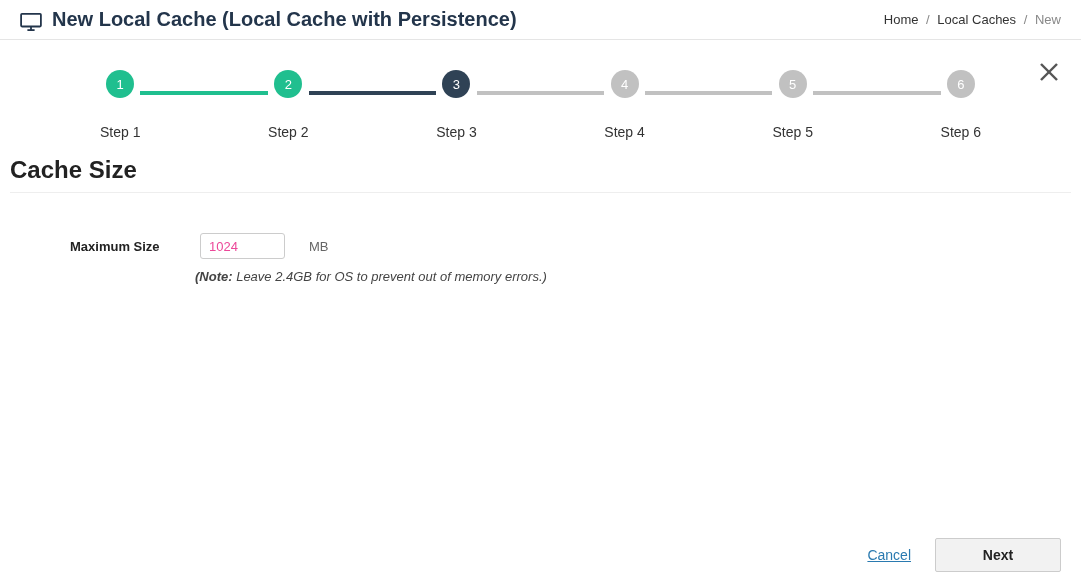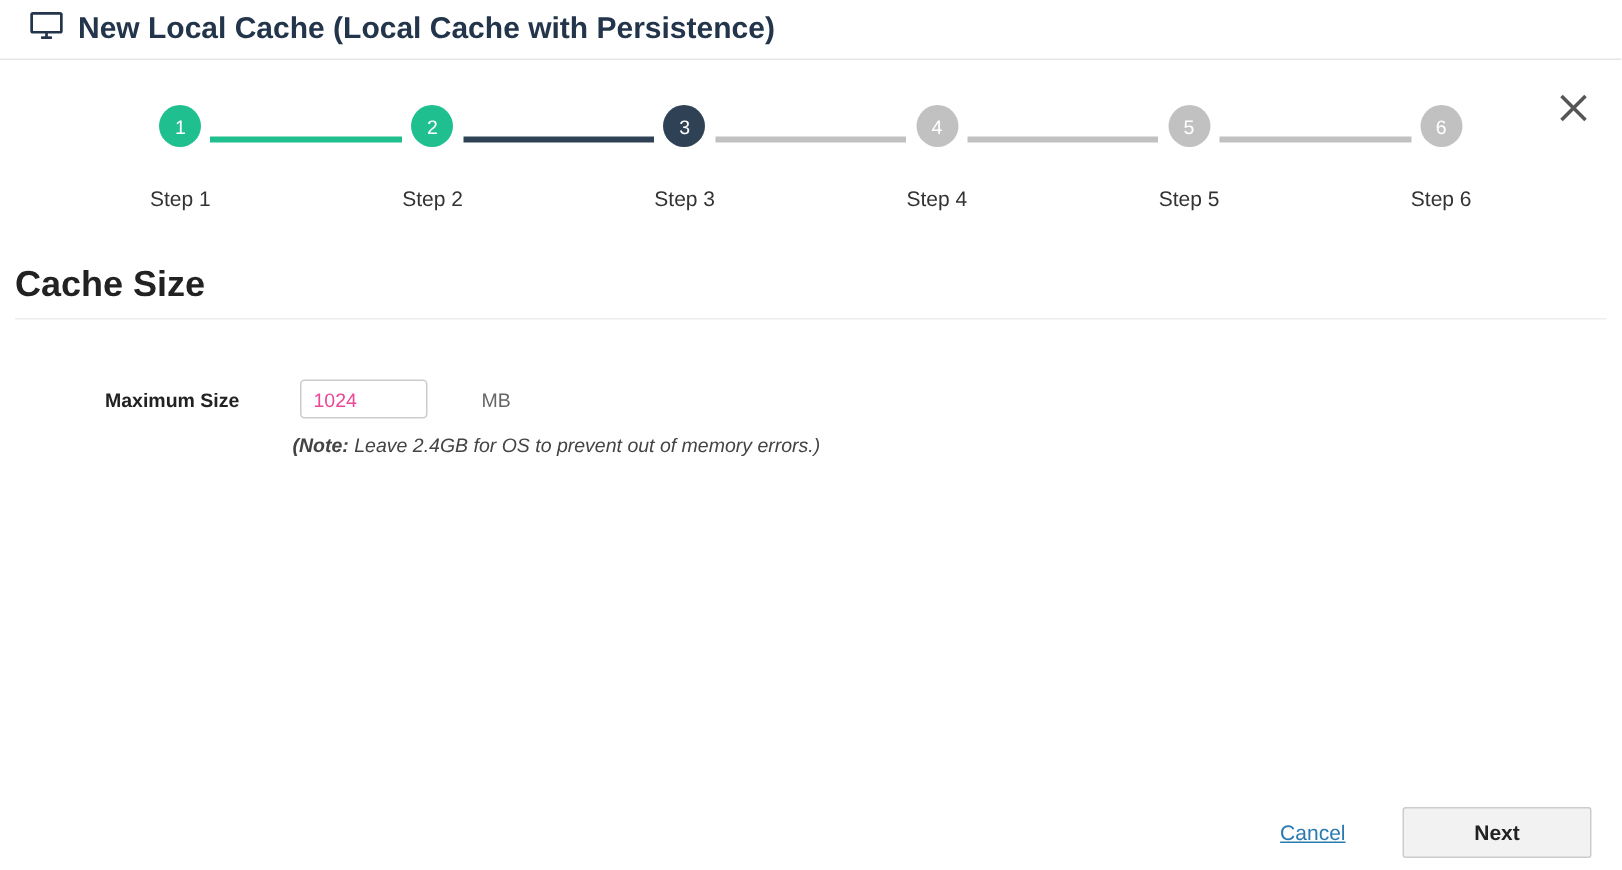--- a/index.html
+++ b/index.html
@@ -14,21 +14,21 @@
     }
     .header {
       display: flex;
       align-items: center;
       justify-content: space-between;
       padding: 8px 20px 8px 20px;
       border-bottom: 1px solid #e5e5e5;
     }
     .header-left {
       display: flex;
-      align-items: flex-start;
+      align-items: flex-end;
       gap: 10px;
     }
     .monitor-icon {
       width: 22px;
       height: 18px;
       display: inline-block;
     }
     .page-title {
       font-size: 20px;
       font-weight: 600;
@@ -104,21 +104,20 @@
       z-index: 1;
     }
     .line-done { background: #20bf8f; }
     .line-active { background: #2f4255; }
     .line-future { background: #c1c1c1; }
     .section-title {
       font-size: 24px;
       font-weight: 600;
       color: #222;
       padding: 6px 10px 4px 10px;
-      margin-top: 20px;
     }
     .divider {
       border-bottom: 1px solid #eee;
       margin: 4px 10px 0 10px;
     }
     .desc {
       font-size: 13px;
       color: #555;
       padding: 20px 10px 0 10px;
     }
@@ -140,21 +139,21 @@
       height: 26px;
       border: 1px solid #ccc;
       border-radius: 3px;
       padding: 2px 8px;
       font-size: 13px;
       color: #ec4899;
     }
     .unit {
       font-size: 13px;
       color: #666;
-      margin-left: 16px;
+      margin-left: 4px;
     }
     .note-row {
       padding: 10px 10px 0 195px;
       font-size: 13px;
       color: #444;
       font-style: italic;
     }
     .note-row .note-label { font-weight: 700; }
     .footer {
       position: absolute;
@@ -165,21 +164,21 @@
       display: flex;
       align-items: center;
       justify-content: flex-end;
       gap: 12px;
     }
     .cancel-link {
       color: #2a7ab0;
       font-size: 14px;
       text-decoration: underline;
       cursor: pointer;
-      margin-right: 26px;
+      margin-right: 12px;
     }
     .btn {
       min-width: 126px;
       height: 34px;
       border: 1px solid #ccc;
       background: #f2f2f2;
       color: #222;
       font-size: 14px;
       font-weight: 600;
       cursor: pointer;
@@ -193,20 +192,27 @@
   <div class="header-left">
     <span class="monitor-icon">
       <svg viewBox="0 0 24 20" width="22" height="18">
         <rect x="1" y="1" width="22" height="14" rx="1" fill="none" stroke="#23354b" stroke-width="2"></rect>
         <line x1="8" y1="19" x2="16" y2="19" stroke="#23354b" stroke-width="2"></line>
         <line x1="12" y1="15" x2="12" y2="19" stroke="#23354b" stroke-width="2"></line>
       </svg>
     </span>
     <h1 class="page-title">New Local Cache (Local Cache with Persistence)</h1>
   </div>
+  <nav class="breadcrumb">
+    <a href="#">Home</a>
+    <span class="sep">/</span>
+    <a href="#">Local Caches</a>
+    <span class="sep">/</span>
+    <span class="current">New</span>
+  </nav>
 </div>
 
 <div class="content-wrap">
   <span class="close-btn">
     <svg viewBox="0 0 24 24" width="24" height="24">
       <line x1="4" y1="4" x2="20" y2="20" stroke="#555" stroke-width="2.4"></line>
       <line x1="20" y1="4" x2="4" y2="20" stroke="#555" stroke-width="2.4"></line>
     </svg>
   </span>
 

